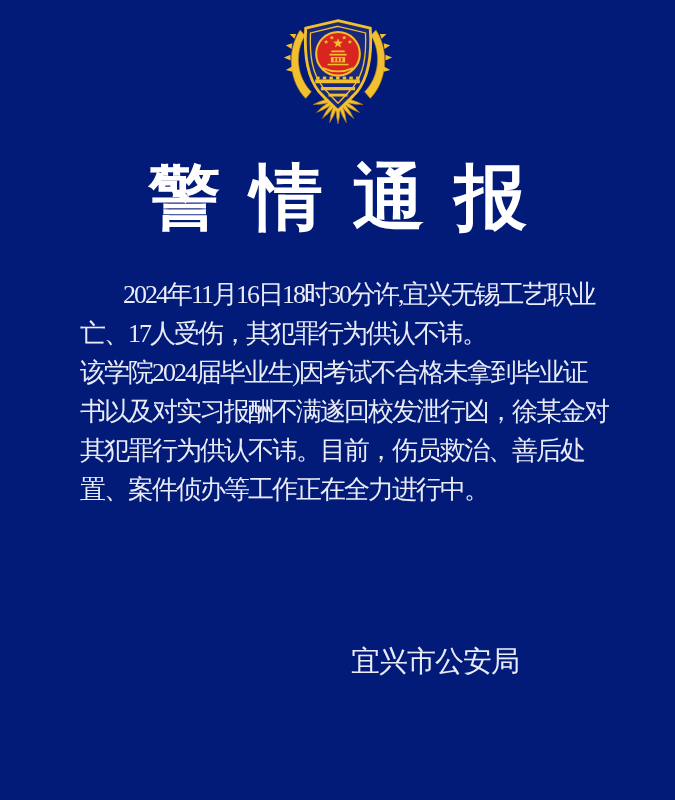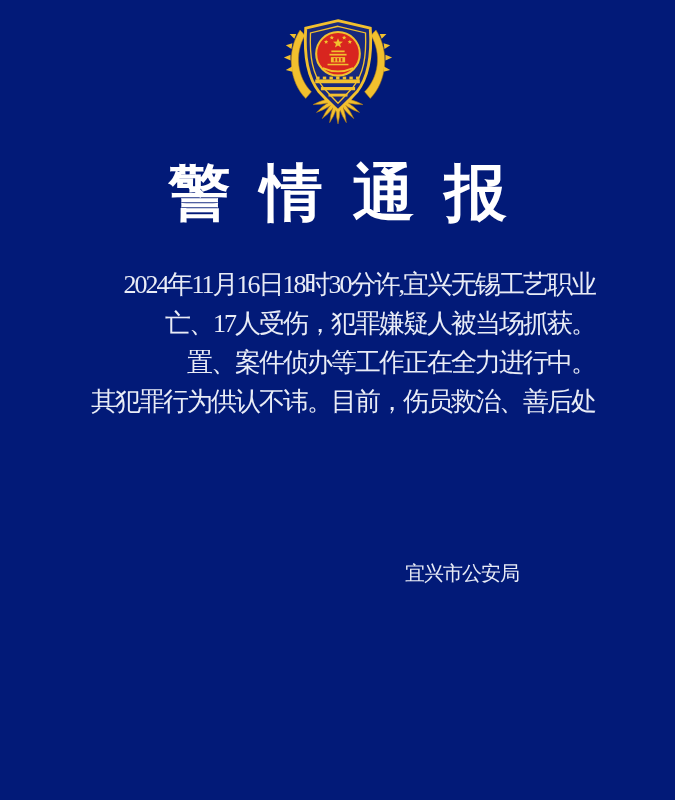--- a/index.html
+++ b/index.html
@@ -22,43 +22,43 @@
     font-family:"Liberation Serif","DejaVu Serif",serif;
   }
   .emblem-wrap{
     padding-top:13px;
     display:flex;justify-content:center;
   }
   .title{
     margin-top:37px;
     text-align:center;
     color:var(--title);
-    font-size:62px;
+    font-size:72px;
     font-weight:bold;
     letter-spacing:30px;
     text-indent:30px;
     line-height:1;
   }
   .body-block{
     margin:41px 80px 0 80px;
     color:var(--text);
     font-size:26px;
     letter-spacing:-2px;
     line-height:39px;
   }
-  .line{white-space:nowrap;text-align:right;}
+  .line{white-space:nowrap;}
   .line.indent{text-indent:43px;}
   .signature{
     margin-top:132px;
     margin-right:156px;
     margin-left:auto;
     width:max-content;
     display:flex;flex-direction:column;align-items:center;
     color:var(--text);
-    font-size:20px;
+    font-size:29px;
     letter-spacing:-1px;
     line-height:40px;
   }
   
   .gf{fill:var(--gold);stroke:var(--gold-dark);stroke-width:.6;}
   .gf-plain{fill:var(--gold);}
   .gs2{stroke:var(--gold);stroke-width:2;fill:none;}
   .gs15{stroke:var(--gold);stroke-width:1.4;fill:none;}
   .shield-body{fill:var(--shield);stroke:var(--gold);stroke-width:3;}
   .disc{fill:var(--red);stroke:var(--gold);stroke-width:2.2;}
@@ -132,22 +132,24 @@
         <rect x="42" y="78" width="36" height="3.4"></rect>
         <rect x="50" y="85" width="20" height="3"></rect>
       </g>
     </svg>
   </div>
 
   <h1 class="title">警情通报</h1>
 
   <div class="body-block">
     <div class="line indent">2024年11月16日18时30分许,宜兴无锡工艺职业</div>
-    <div class="line">亡、17人受伤，犯罪嫌疑人被当场抓获。</div>
+    <div class="line">亡、17人受伤，其犯罪行为供认不讳。</div>
+    <div class="line">该学院2024届毕业生)因考试不合格未拿到毕业证</div>
+    <div class="line">书以及对实习报酬不满遂回校发泄行凶，徐某金对</div>
+    <div class="line">其犯罪行为供认不讳。目前，伤员救治、善后处</div>
     <div class="line">置、案件侦办等工作正在全力进行中。</div>
-    <div class="line">其犯罪行为供认不讳。目前，伤员救治、善后处</div>
   </div>
 
   <div class="signature">
     <div>宜兴市公安局</div>
   </div>
 
 </div>
 
 </body></html>

